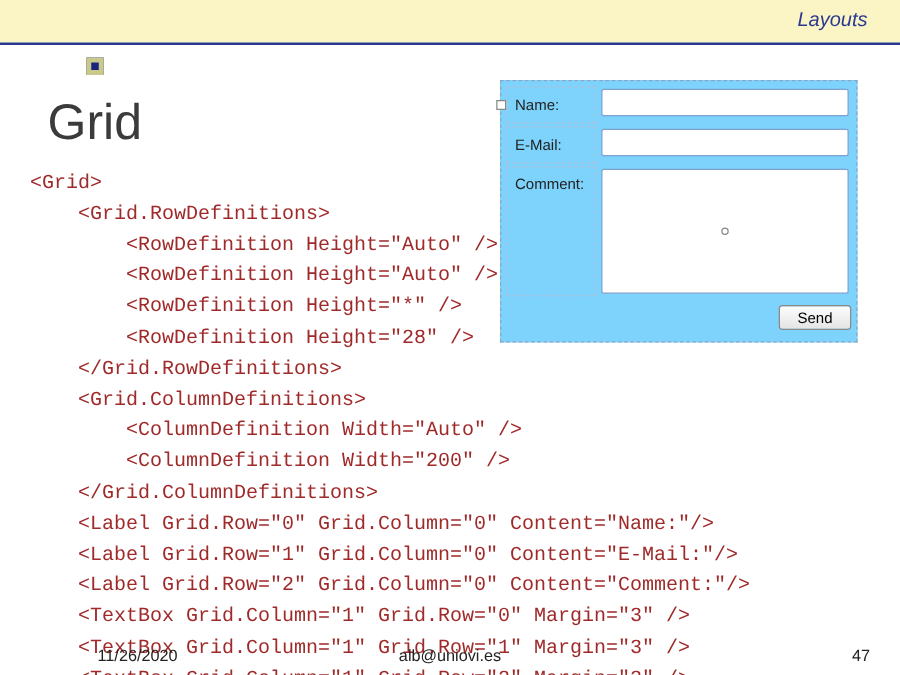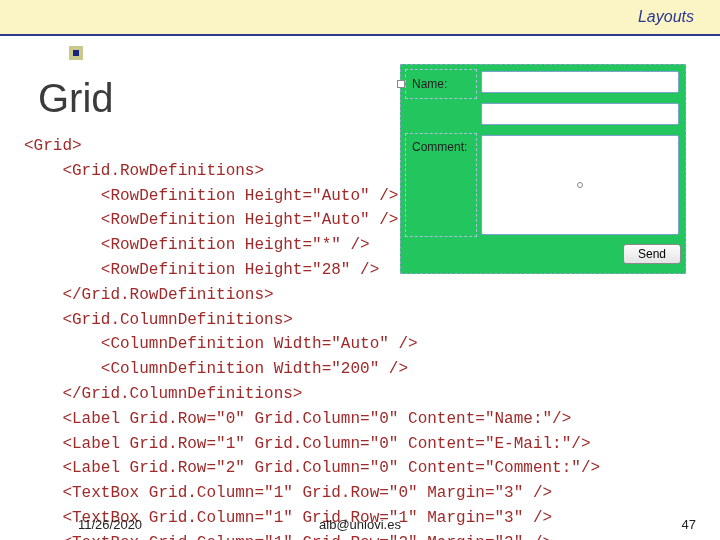--- a/index.html
+++ b/index.html
@@ -67,21 +67,21 @@
     color: #a02a2a;
     white-space: pre;
   }
   .form-panel {
     position: absolute;
     top: 64px;
     left: 400px;
     width: 286px;
     height: 210px;
     border: 1px dashed #8aa6c7;
-    background: #22c55e;
+    background: #7dd3fc;
     font-family: "Segoe UI", Arial, sans-serif;
     font-size: 12px;
     color: #222;
     display: grid;
     grid-template-columns: 72px 1fr;
     grid-template-rows: 30px 30px 1fr 30px;
     gap: 2px;
     padding: 4px;
   }
   .form-panel .cell {
@@ -187,20 +187,23 @@
             MinWidth="80" Margin="3" Content="Send"  /&gt;
 &lt;/Grid&gt;</pre>
 
 <div class="form-panel">
   <div class="cell" style="grid-column:1;grid-row:1">
     <span class="grip"></span>
     <span>Name:</span>
   </div>
   <div class="input-cell" style="grid-column:2;grid-row:1"></div>
 
+  <div class="cell" style="grid-column:1;grid-row:2">
+    <span>E-Mail:</span>
+  </div>
   <div class="input-cell" style="grid-column:2;grid-row:2"></div>
 
   <div class="cell" style="grid-column:1;grid-row:3;align-items:flex-start;padding-top:6px">
     <span>Comment:</span>
   </div>
   <div class="textarea-cell" style="grid-column:2;grid-row:3">
     <span class="resize-dot"></span>
   </div>
 
   <div style="grid-column:1;grid-row:4"></div>

